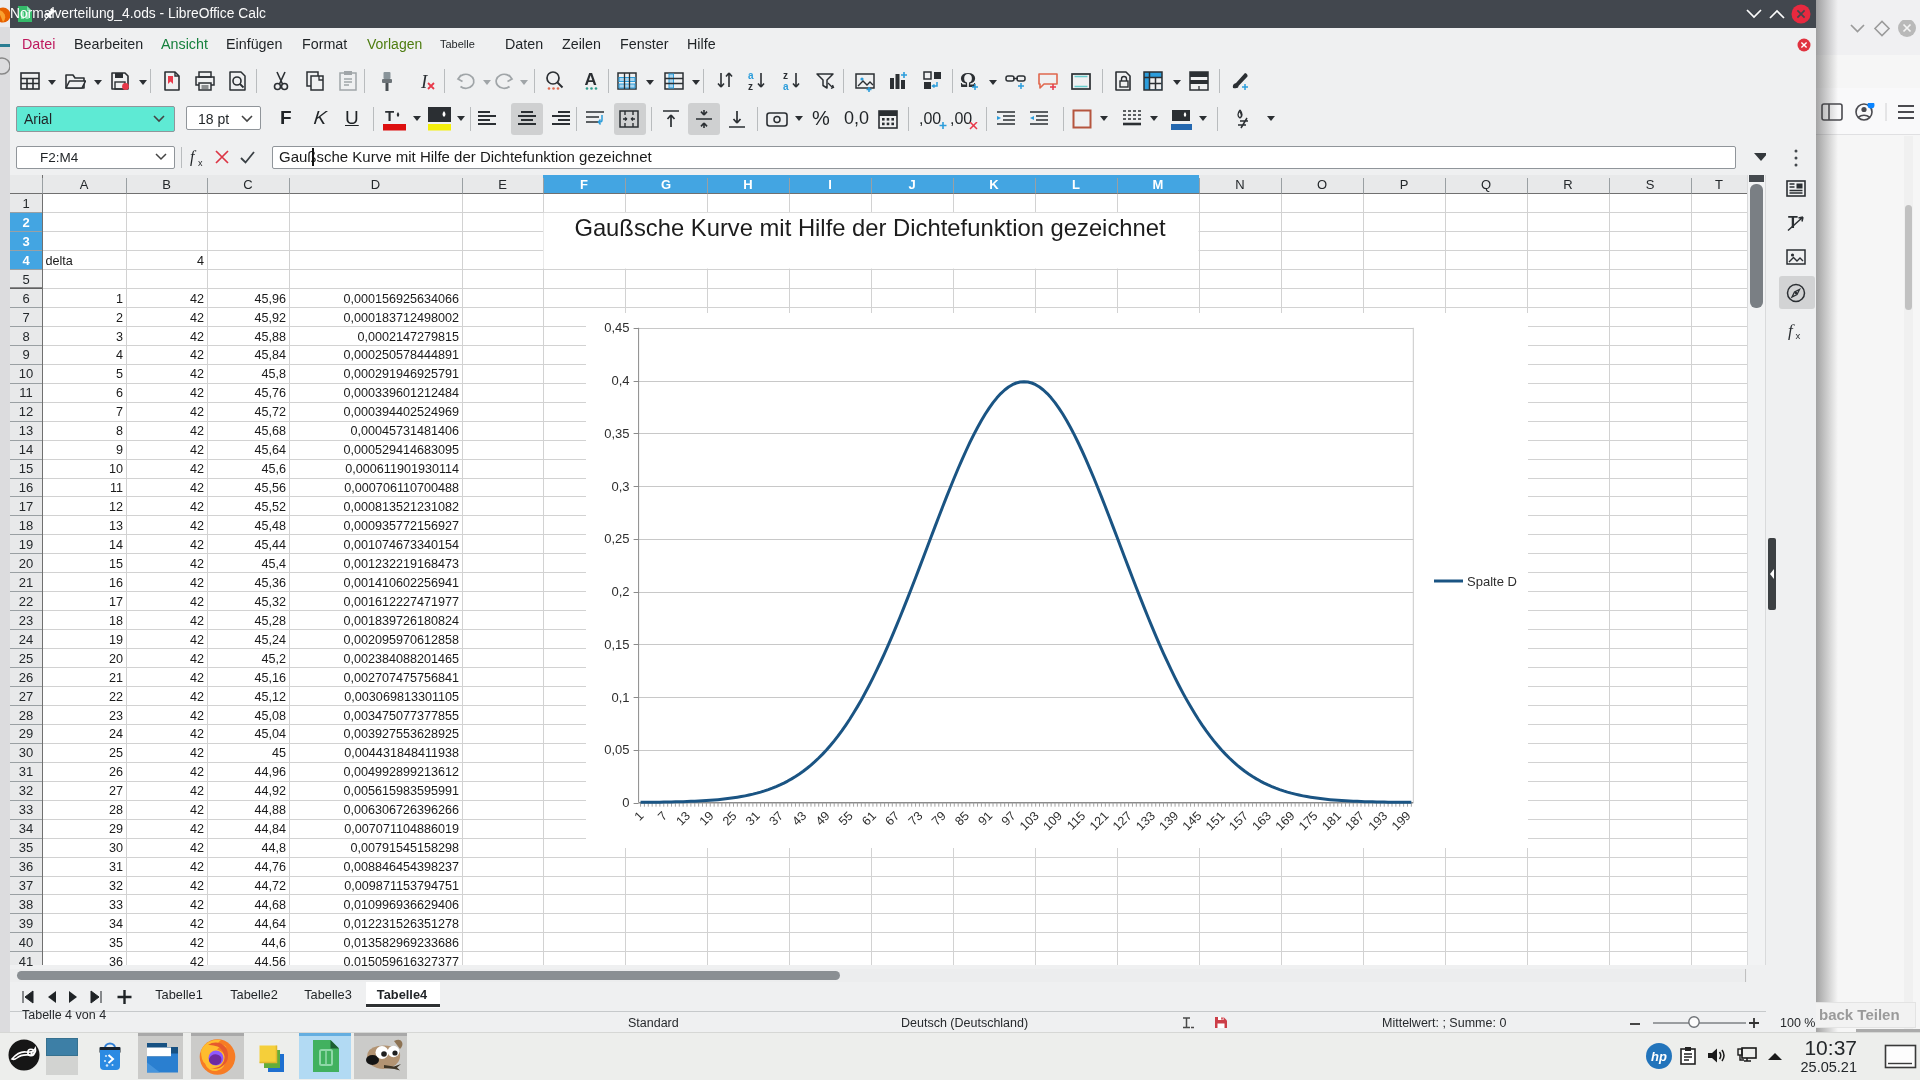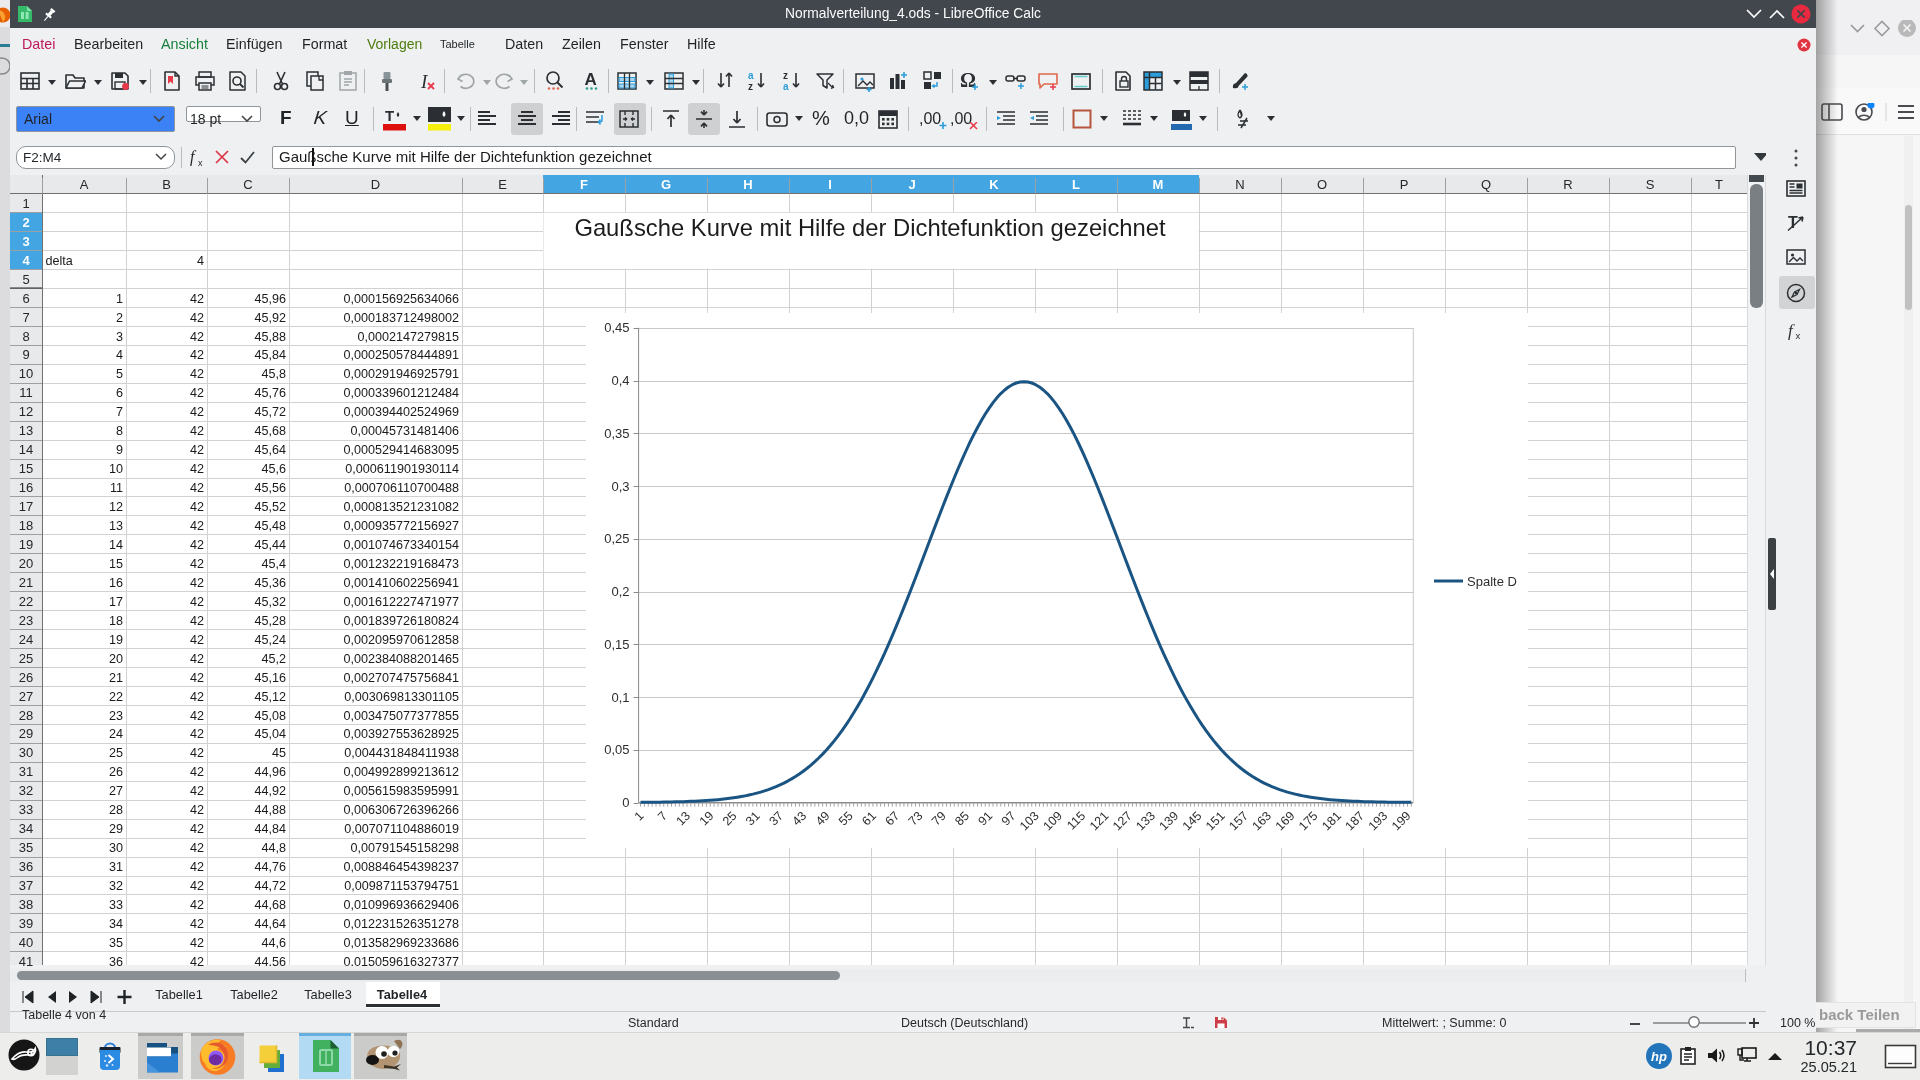--- a/index.html
+++ b/index.html
@@ -50,21 +50,21 @@
     <rect x="8.6" y="7" width="3" height="7" fill="#8fe7b4"></rect>
   </svg>
 <svg style="position:absolute;left:41px;top:7px" width="16" height="16">
     <g transform="rotate(40 8 8)">
       <rect x="5.5" y="1" width="5" height="2.4" fill="#fff"></rect>
       <rect x="6.3" y="3" width="3.4" height="5" fill="#fff"></rect>
       <rect x="4.6" y="7.6" width="6.8" height="2.2" fill="#fff"></rect>
       <rect x="7.6" y="9.8" width="1.0" height="5.5" fill="#fff"></rect>
     </g>
   </svg>
-<div class="a" style="left:10px;top:0;width:1806px;height:28px;line-height:28px;text-align:center;color:#fbfbfb;font-size:13.8px">Normalverteilung_4.ods - LibreOffice Calc</div>
+<div class="a" style="left:10px;top:0;width:1806px;height:28px;line-height:28px;color:#fbfbfb;font-size:13.8px">Normalverteilung_4.ods - LibreOffice Calc</div>
 <svg style="position:absolute;left:1744px;top:7px" width="20" height="14">
     <path d="M3 3 l7 7 l7 -7" stroke="#fcfcfc" stroke-width="1.7" fill="none"></path>
   </svg>
 <svg style="position:absolute;left:1767px;top:7px" width="20" height="14">
     <path d="M3 11 l7 -7 l7 7" stroke="#fcfcfc" stroke-width="1.7" fill="none"></path>
   </svg>
 <svg style="position:absolute;left:1791px;top:4px" width="20" height="20">
     <circle cx="10" cy="10" r="9.5" fill="#e8293f"></circle>
     <path d="M6.4 6.4 l7.2 7.2 M13.6 6.4 l-7.2 7.2" stroke="#42474e" stroke-width="1.7"></path>
   </svg>
@@ -273,25 +273,25 @@
     <rect x="2" y="2" width="18" height="18" stroke="#2b2f33" stroke-width="1.5" fill="none"></rect>
     <rect x="2" y="2" width="18" height="5" fill="#2b2f33"></rect>
     <rect x="2" y="10" width="18" height="4" fill="#2b2f33"></rect>
     <path d="M11 16 v4" stroke="#2b2f33" stroke-width="1.3"></path>
   </svg>
 <div class="sep1" style="left:1219px"></div>
 <svg style="position:absolute;left:1229px;top:70px" width="22" height="22">
     <path d="M4 18 q-1 -4 3 -5 l9 -10 q3 1 2.5 3.5 l-9 9.5 q0 3 -5.5 2 Z" fill="#2b2f33"></path>
     <path d="M16 14 v6 M13 17 h6" stroke="#2c9ddb" stroke-width="1.5"></path>
   </svg>
-<div class="a" style="left:16px;top:106px;width:159px;height:26px;background:#3b82f6;border:1px solid #90959a;border-radius:2px;font-size:14px;color:#1f2326;line-height:24px;padding-left:7px">Arial</div>
+<div class="a" style="left:16px;top:106px;width:159px;height:26px;background:#5eead4;border:1px solid #90959a;border-radius:2px;font-size:14px;color:#1f2326;line-height:24px;padding-left:7px">Arial</div>
 <svg style="position:absolute;left:152px;top:114px" width="14" height="10">
     <path d="M2 2 l5 5 l5 -5" stroke="#444" stroke-width="1.6" fill="none"></path>
   </svg>
-<div class="a" style="left:186px;top:106px;width:75px;height:16px;background:#fff;border:1px solid #90959a;border-radius:2px;font-size:14px;color:#1f2326;line-height:24px;padding-left:3px">18 pt</div>
+<div class="a" style="left:186px;top:106px;width:75px;height:24px;background:#fff;border:1px solid #90959a;border-radius:2px;font-size:14px;color:#1f2326;line-height:24px;padding-left:11px">18 pt</div>
 <svg style="position:absolute;left:240px;top:114px" width="14" height="10">
     <path d="M2 2 l5 5 l5 -5" stroke="#444" stroke-width="1.6" fill="none"></path>
   </svg>
 <div class="a" style="left:280px;top:107px;font-size:19px;font-weight:bold;color:#1f2326">F</div>
 <div class="a" style="left:314px;top:107px;font-size:19px;font-style:italic;font-weight:500;color:#1f2326;transform:skewX(-6deg)">K</div>
 <div class="a" style="left:345px;top:107px;font-size:19px;text-decoration:underline;color:#1f2326">U</div>
 <div class="sep2" style="left:373px"></div>
 <svg style="position:absolute;left:382px;top:106px" width="26" height="26">
     <text x="3" y="15" font-size="15" font-weight="bold" fill="#2b2f33">T</text>
     <path d="M16 6 q2.5 3 0 5 q-2.5 -2 0 -5" fill="#2b2f33"></path>
@@ -404,21 +404,21 @@
     <path d="M1.0 2.0 L9.0 2.0 L5.0 7.0 Z" fill="#2b2f33"></path>
   </svg>
 <div class="sep2" style="left:1217px"></div>
 <svg style="position:absolute;left:1232px;top:108px" width="22" height="22">
     <path d="M8 2 q4 5.5 0 8 q-4 -2.5 0 -8 M8 4 q2.8 4 0 5.8" stroke="#2b2f33" stroke-width="1.3" fill="none"></path>
     <path d="M8 13 l8 0 M6 17 l8 0 M15 10 l-6 10" stroke="#2b2f33" stroke-width="1.5"></path>
   </svg>
 <svg style="position:absolute;left:1266px;top:114px" width="10" height="8">
     <path d="M1.0 2.0 L9.0 2.0 L5.0 7.0 Z" fill="#2b2f33"></path>
   </svg>
-<div class="a" style="left:16px;top:146px;width:159px;height:23px;background:#fff;border:1px solid #90959a;border-radius:10px;font-size:13.5px;color:#1f2326;line-height:21px;padding-left:6px">F2:M4</div>
+<div class="a" style="left:16px;top:146px;width:159px;height:23px;background:#fff;border:1px solid #90959a;border-radius:2px;font-size:13.5px;color:#1f2326;line-height:21px;padding-left:23px">F2:M4</div>
 <svg style="position:absolute;left:154px;top:152px" width="14" height="10">
     <path d="M2 2 l5 5 l5 -5" stroke="#444" stroke-width="1.5" fill="none"></path>
   </svg>
 <div class="a" style="left:181px;top:147px;width:1px;height:21px;background:#b9bcbe"></div>
 <svg style="position:absolute;left:188px;top:146px" width="20" height="22">
     <text x="2" y="16" font-size="16" font-style="italic" font-family="Liberation Serif" fill="#1f2326">f</text>
     <text x="10" y="20" font-size="9" fill="#1f2326">x</text>
   </svg>
 <svg style="position:absolute;left:214px;top:149px" width="18" height="16">
     <path d="M2 2 l12 12 M14 2 L2 14" stroke="#dc3545" stroke-width="1.7"></path>

